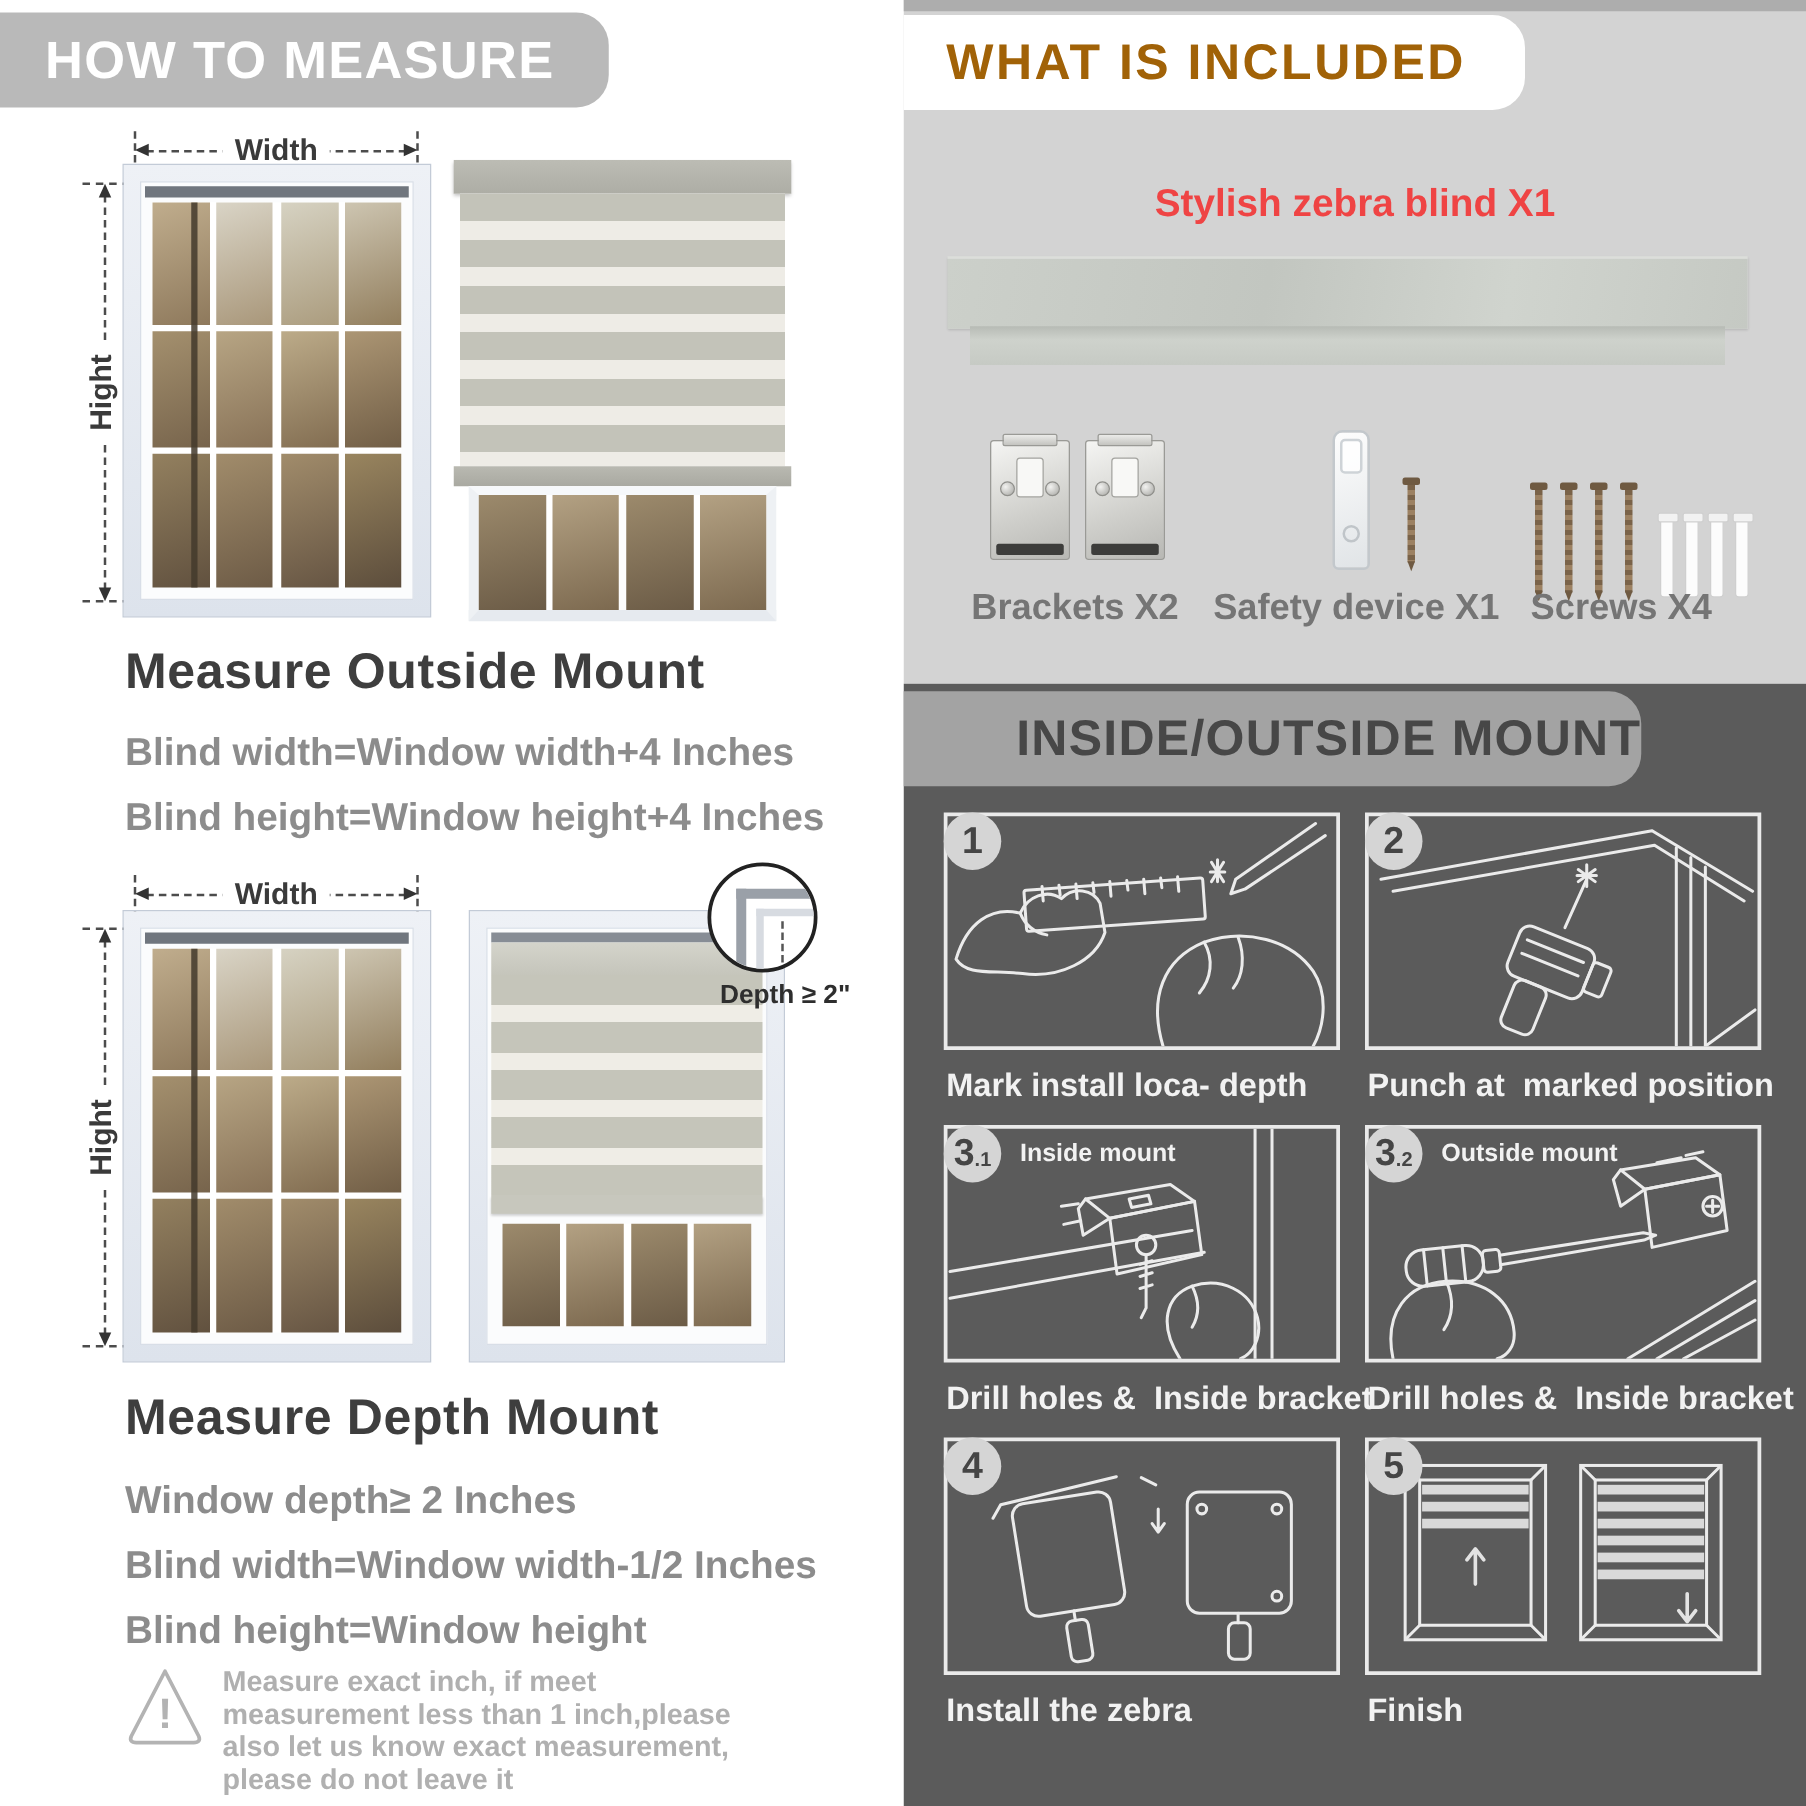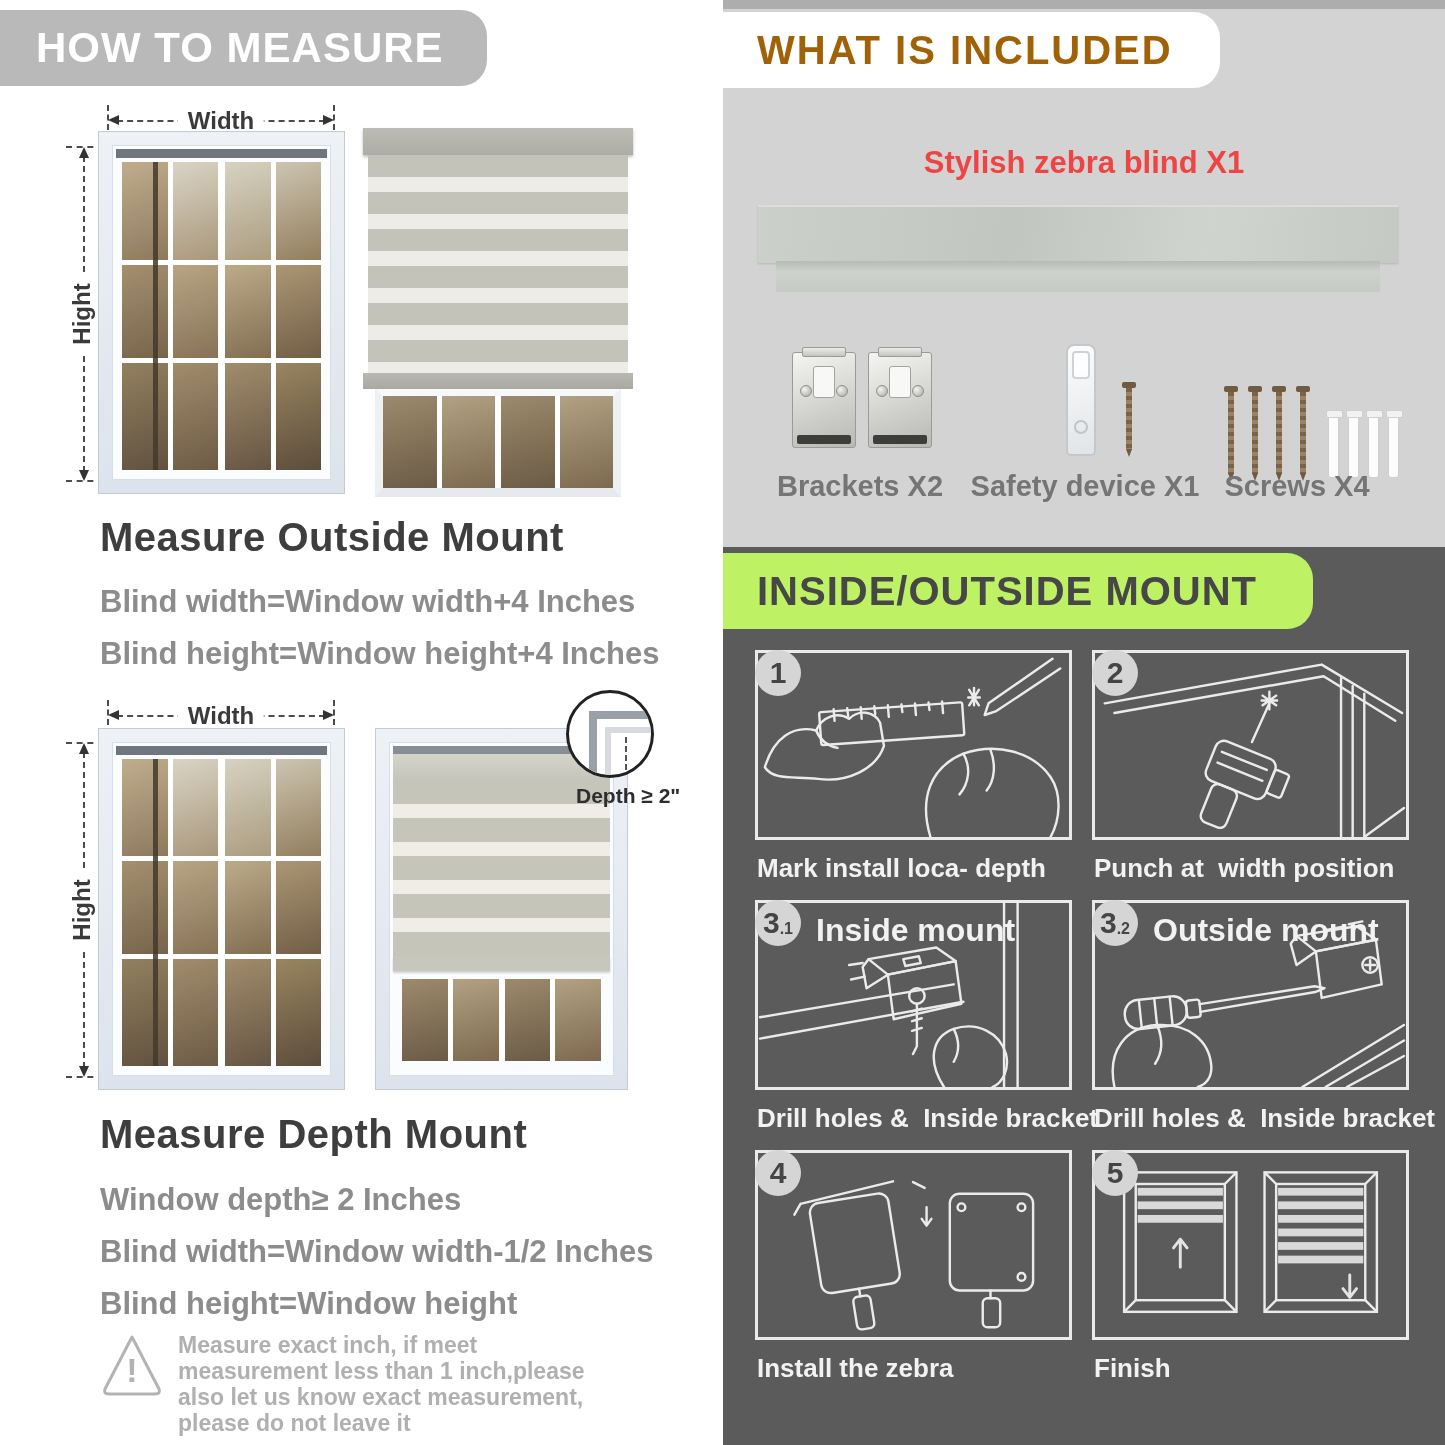--- a/index.html
+++ b/index.html
@@ -102,28 +102,28 @@
   .safety .hole{position:absolute;left:50%;bottom:20px;transform:translateX(-50%);width:10px;height:10px;
     border:2px solid #c0c5c9;border-radius:50%;}
   .scrw{width:6px;background:repeating-linear-gradient(180deg,#7a6349 0 4px,#9c8162 4px 8px);}
   .scrw:before{content:"";position:absolute;left:-4px;top:-6px;width:14px;height:6px;background:#6f5a42;border-radius:2px;}
   .scrw:after{content:"";position:absolute;left:0;bottom:-7px;width:0;height:0;
     border-left:3px solid transparent;border-right:3px solid transparent;border-top:8px solid #6f5a42;}
   .anchor{width:11px;height:64px;background:rgba(255,255,255,.92);border:1px solid #cfcfcf;border-radius:3px;box-sizing:border-box;}
   .anchor:before{content:"";position:absolute;left:-3px;top:-5px;width:15px;height:6px;background:#f2f2f2;
     border:1px solid #cfcfcf;border-radius:2px;}
   
-  .banner-mount{left:723px;top:553px;width:590px;height:76px;background:#bef264;border-radius:0 26px 26px 0;
-    color:#474747;font-size:40px;font-weight:bold;line-height:76px;padding-left:34px;letter-spacing:1px;box-sizing:border-box;z-index:3;}
+  .banner-mount{left:723px;top:553px;width:590px;height:76px;background:#a3a3a3;border-radius:0 26px 26px 0;
+    color:#474747;font-size:40px;font-weight:bold;line-height:76px;padding-left:34px;letter-spacing:1px;box-sizing:border-box;z-index:3;text-align:right;}
   .panel{position:absolute;width:317px;height:190px;border:3px solid #eaeaea;box-sizing:border-box;}
   .panel svg{position:absolute;inset:0;width:100%;height:100%;}
   .badge{position:absolute;left:-3px;top:-3px;width:46px;height:46px;border-radius:50%;background:#d5d5d5;
     color:#454545;font-size:30px;font-weight:bold;display:flex;align-items:center;justify-content:center;z-index:2;}
   .badge .sub{font-size:16px;margin-top:12px;}
-  .ptag{position:absolute;left:58px;top:9px;font-size:32px;font-weight:bold;color:#f2f2f2;white-space:nowrap;z-index:2;}
+  .ptag{position:absolute;left:58px;top:9px;font-size:20px;font-weight:bold;color:#f2f2f2;white-space:nowrap;z-index:2;}
   .cap{position:absolute;font-size:26px;font-weight:bold;color:#f2f2f2;white-space:pre;}
 </style>
 </head>
 <body>
 
 <div id="canvas">
 
   <div class="abs banner-left">HOW TO MEASURE</div>
 
   <div class="abs harrow" style="left:108px;top:121px;width:226px;">
@@ -344,21 +344,21 @@
         <path d="M171,44 l14,10 M185,44 l-14,10 M170,49 l16,0 M178,40 l0,18"></path>
         <g transform="rotate(22 150 130)">
           <rect x="112" y="100" width="66" height="44" rx="9"></rect>
           <rect x="124" y="144" width="28" height="42" rx="7"></rect>
           <rect x="178" y="108" width="16" height="26" rx="3"></rect>
           <path d="M120,112 h50 M120,124 h50"></path>
         </g>
       </g>
     </svg>
   </div>
-  <div class="cap" style="left:1094px;top:853px;">Punch at  width position</div>
+  <div class="cap" style="left:1094px;top:853px;">Punch at  marked position</div>
 
   <div class="panel" style="left:755px;top:900px;">
     <div class="badge">
       <span>3</span>
         <span class="sub">.1</span>
     </div>
     <div class="ptag">Inside mount</div>
     <svg viewBox="0 0 317 190">
       <g stroke="#ebebeb" stroke-width="2.5" fill="none" stroke-linecap="round" stroke-linejoin="round">
         <path d="M0,118 L200,84 M0,140 L210,102"></path>

